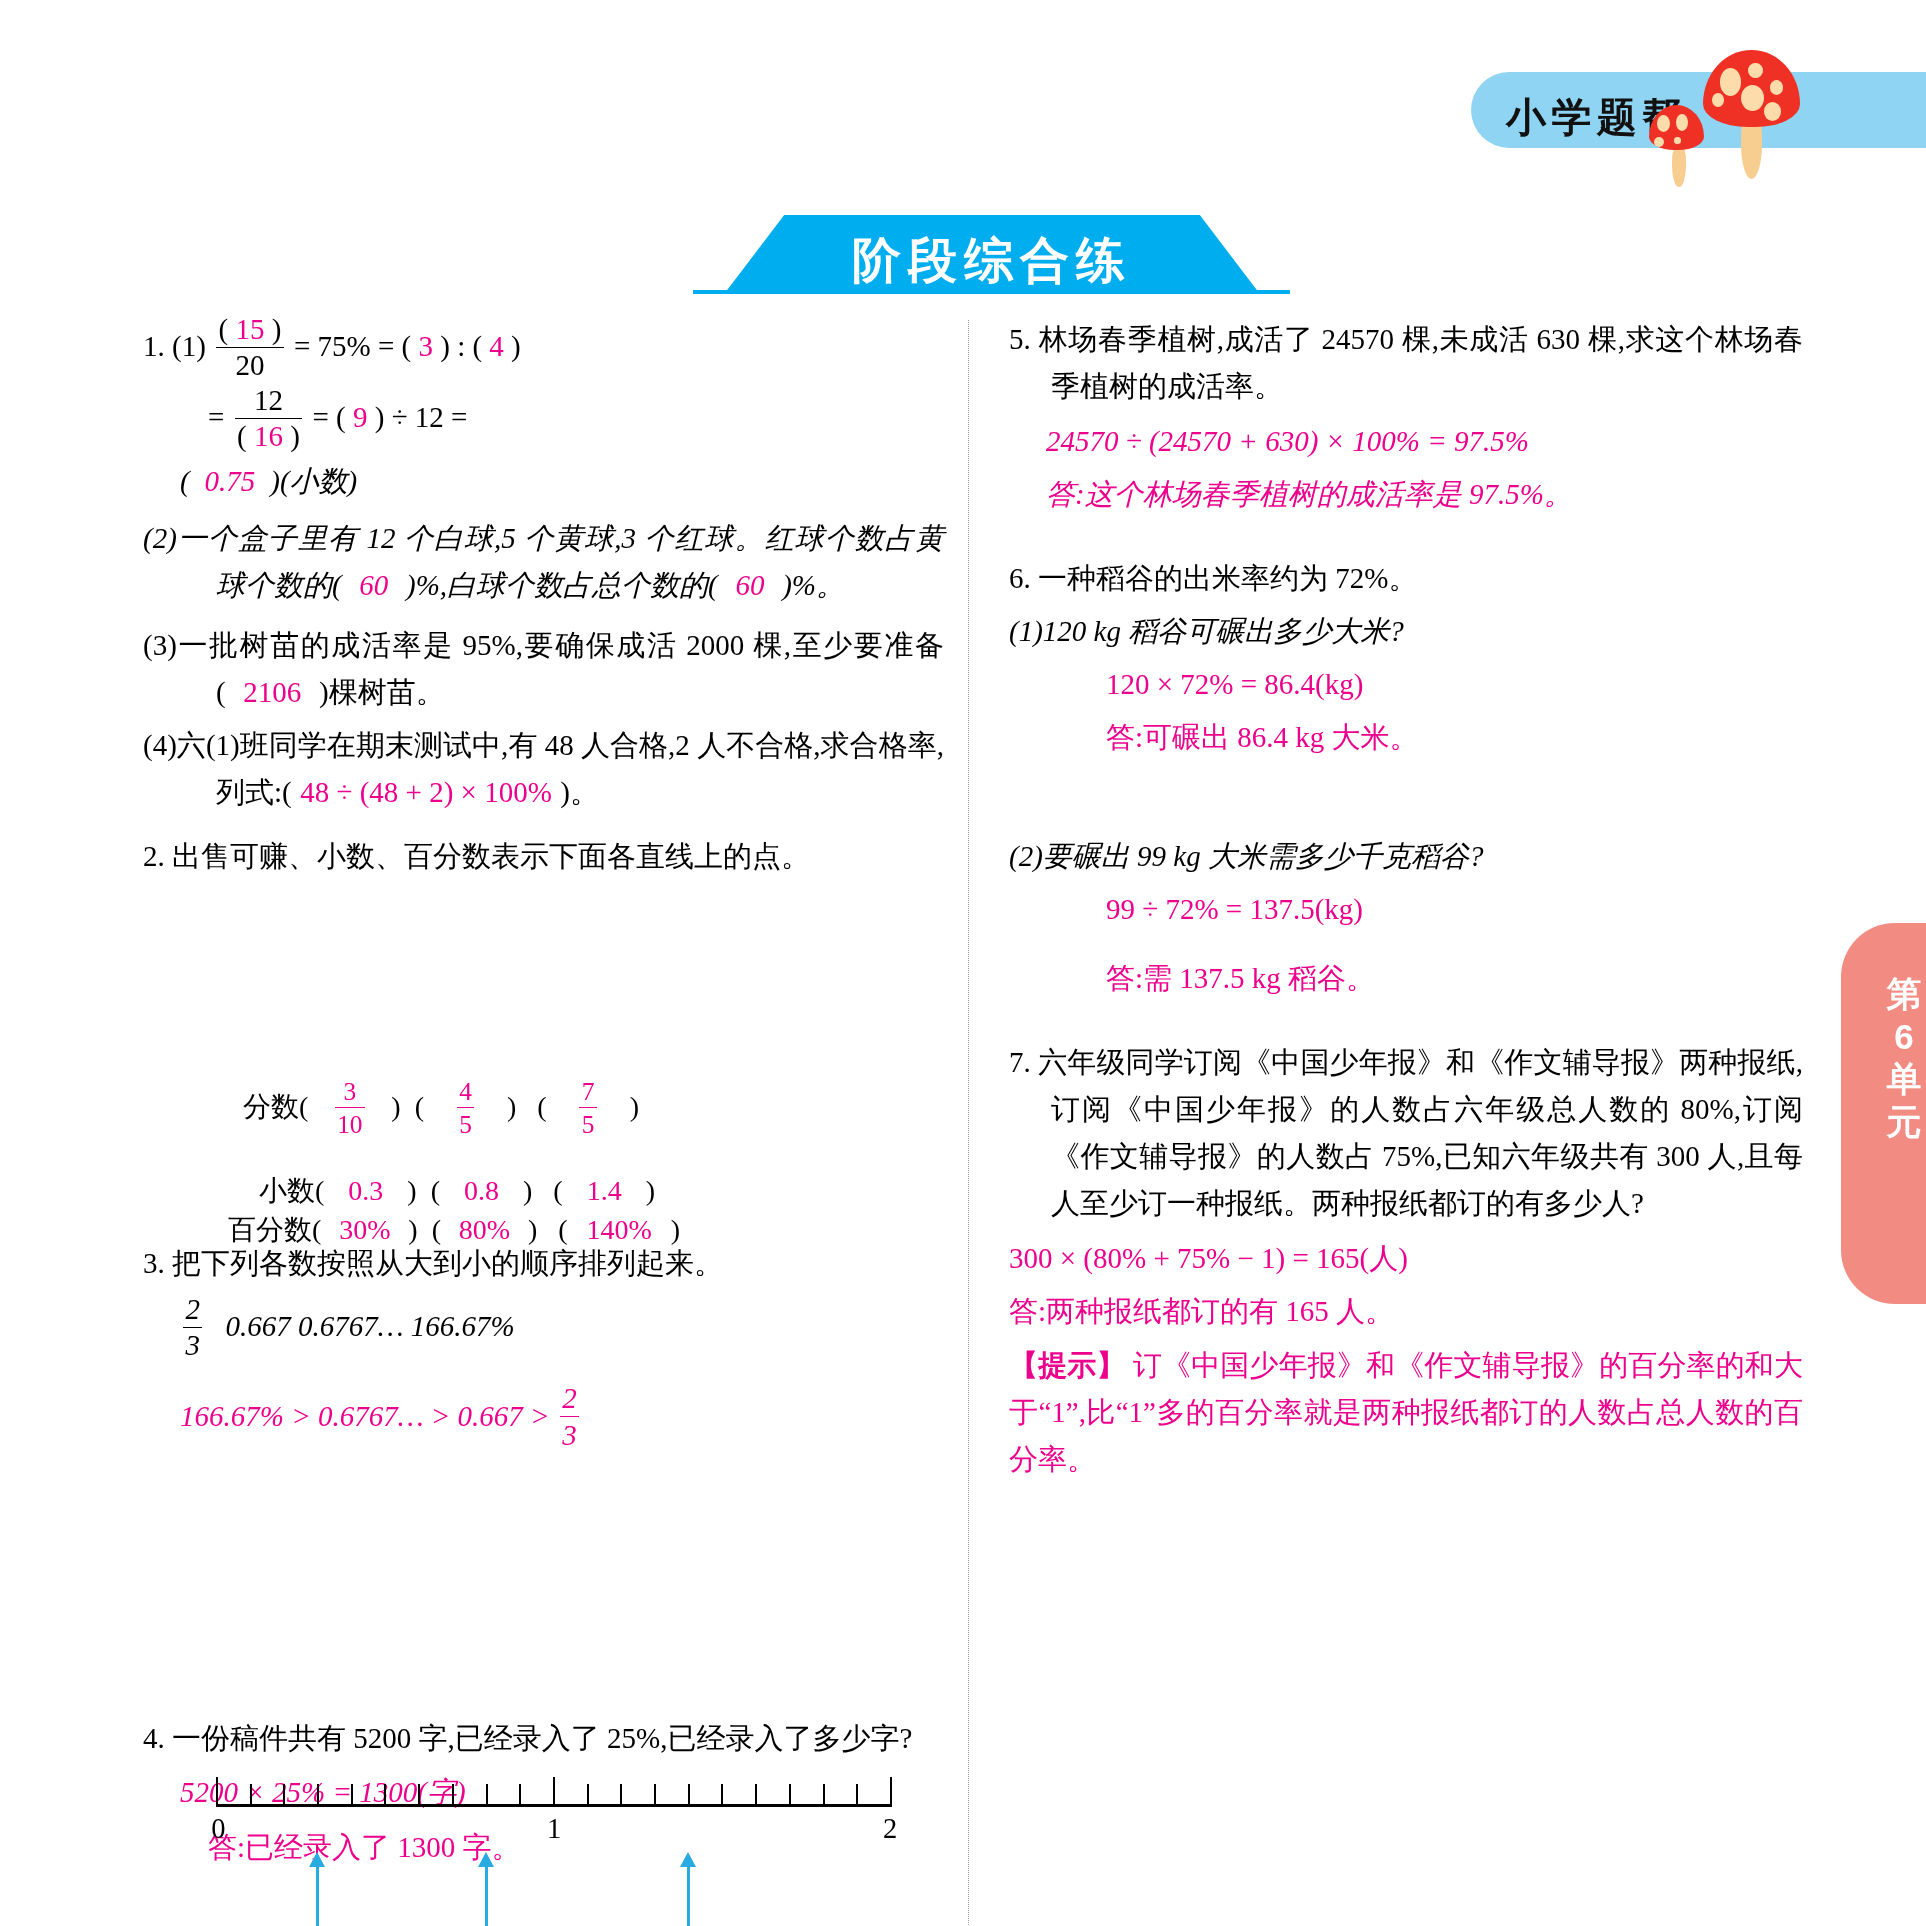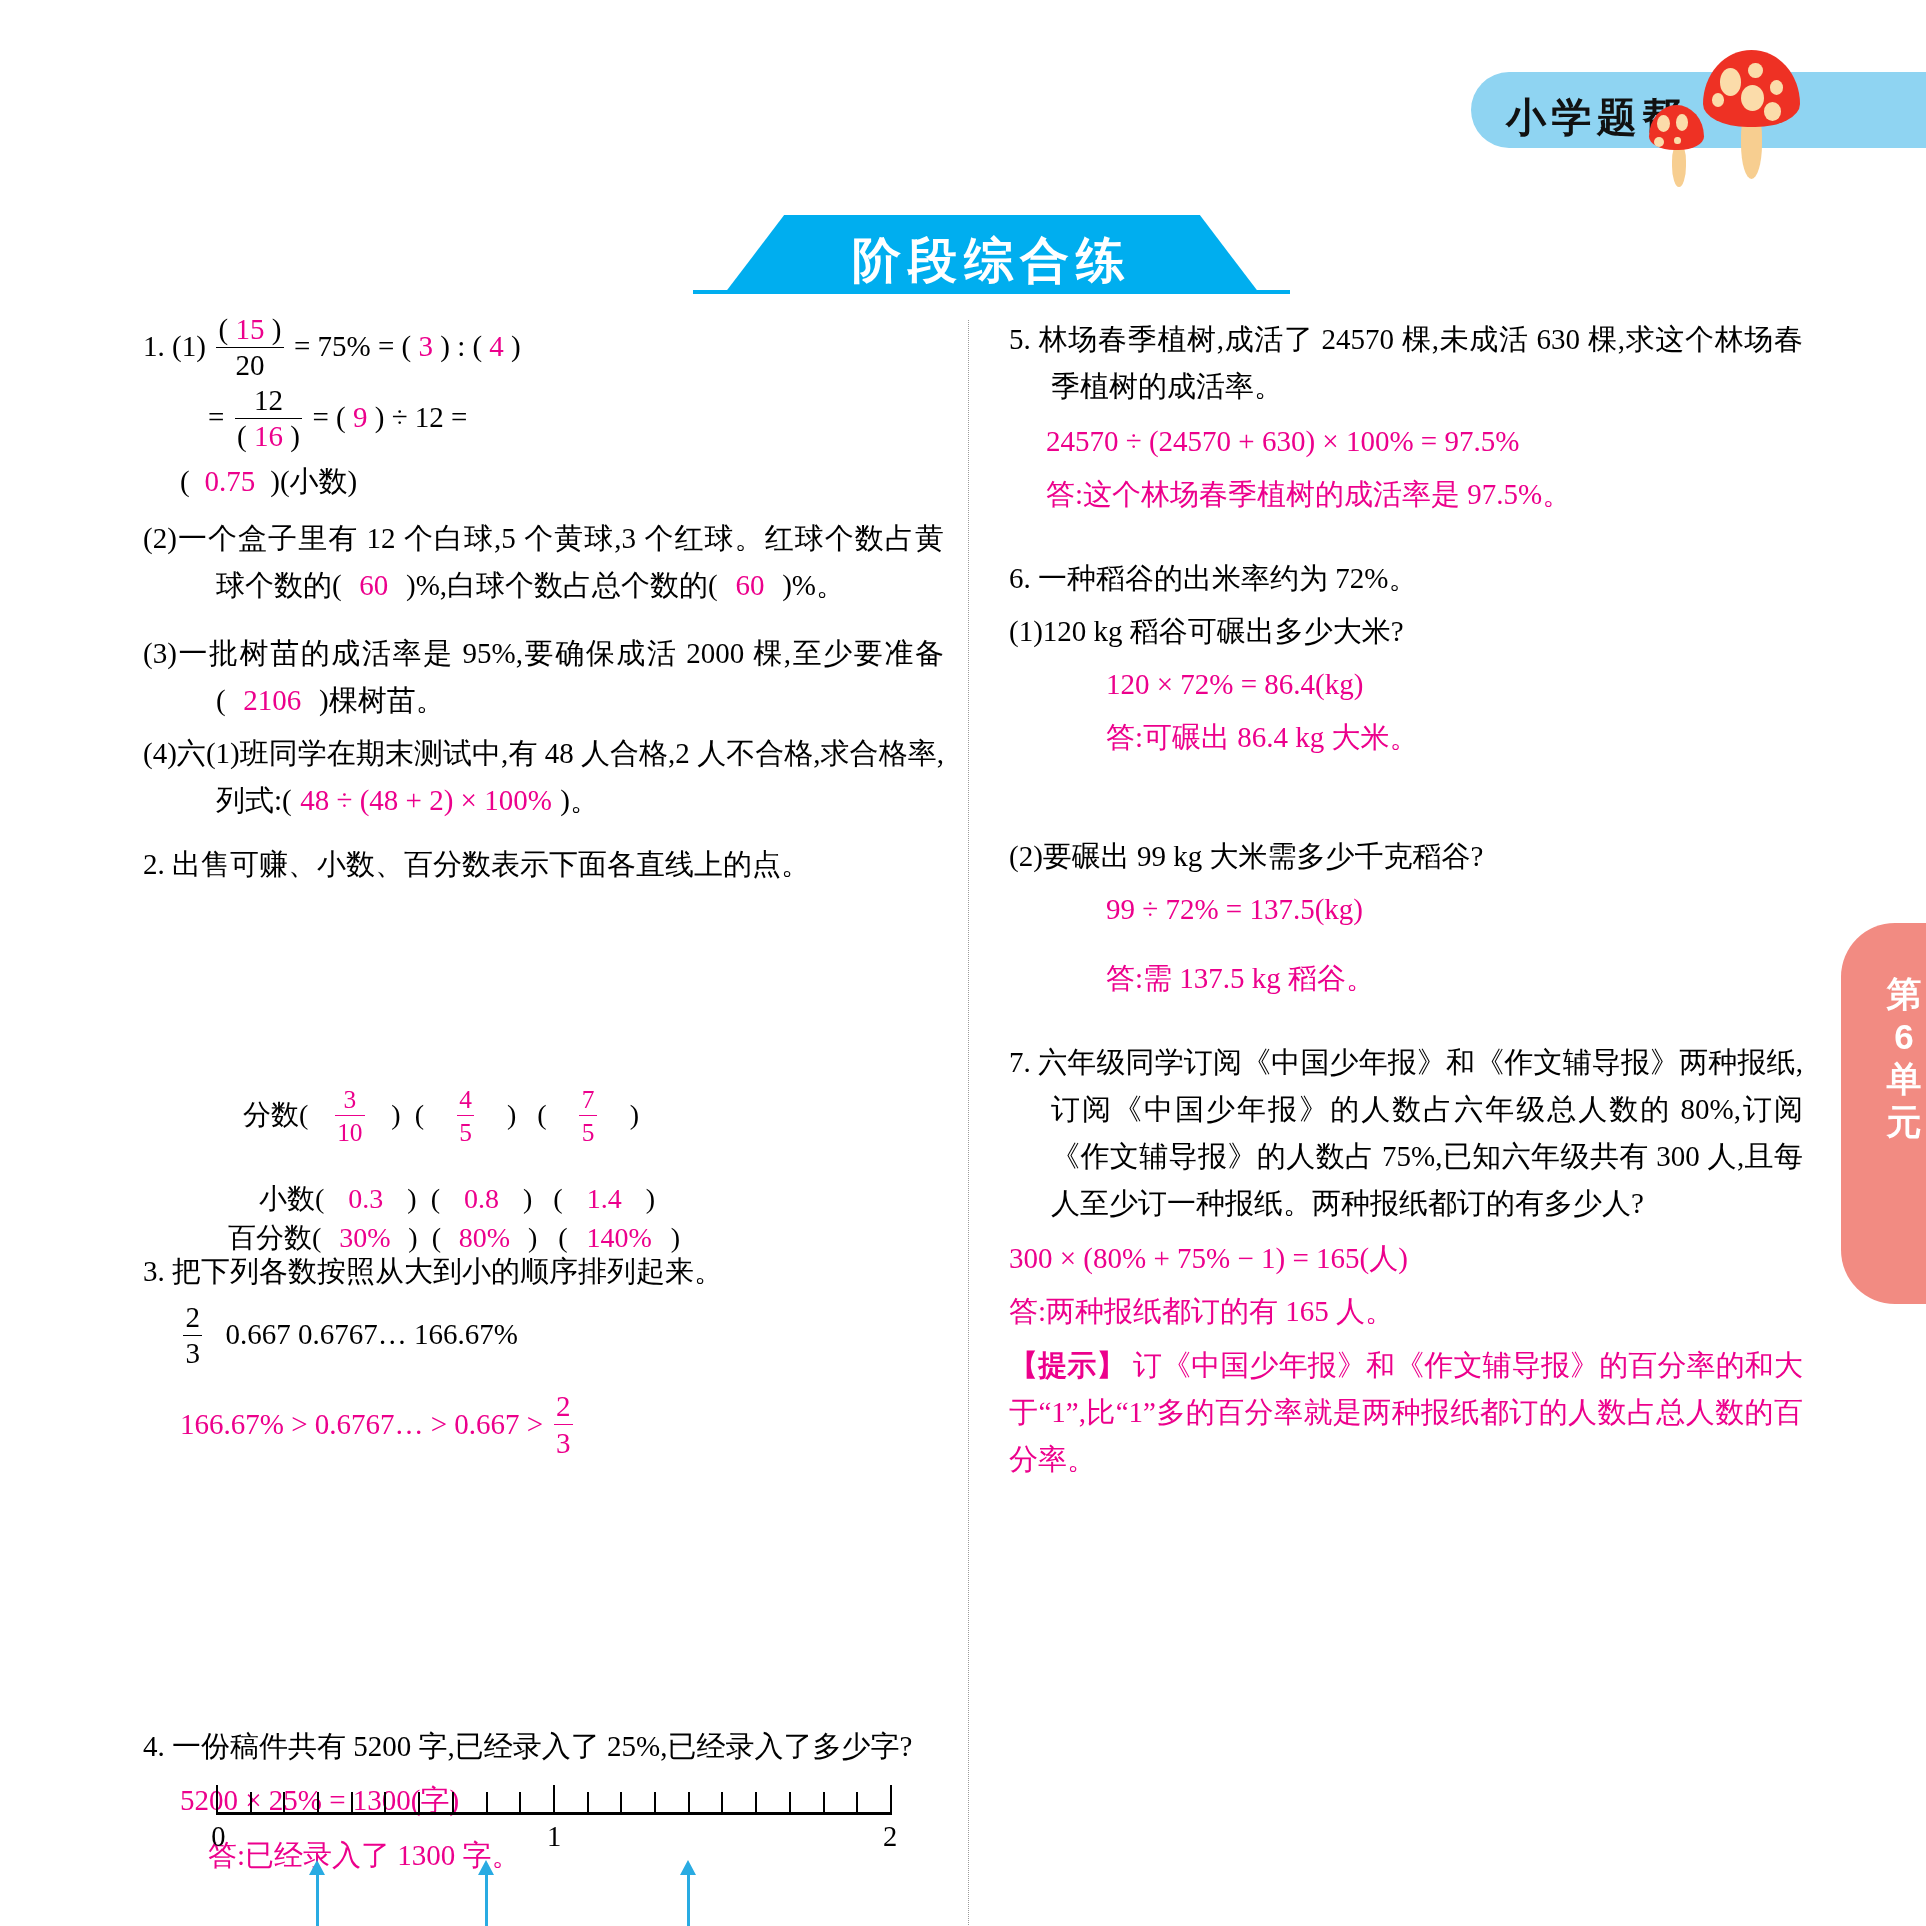--- a/index.html
+++ b/index.html
@@ -80,21 +80,21 @@
   .col{position:absolute;top:316px;}
   #col-left{left:143px;width:801px;}
   #col-right{left:1009px;width:794px;}
 
   
   .prob{margin-bottom:17.7px;}
   .line{
     font-size:29px;line-height:1.64;white-space:nowrap;
   }
   .ans{color:#EC008C;}
-  .indent1{padding-left:37px;}
+  .indent1{padding-left:37px;font-style:italic;}
   .indent2{padding-left:65px;}
   .indent3{padding-left:97px;}
 
   
   .body-par{
     font-size:29px;line-height:1.62;
     text-align:justify;text-align-last:left;
     text-justify:inter-character;
   }
   .hang{padding-left:42px;text-indent:-42px;}
@@ -215,21 +215,21 @@
         <span class="ans">9</span>
         <span>) ÷ 12 =</span>
       </div>
 
       <div class="line indent1" style="margin-bottom:10px;">
         <span>(</span>
         <span class="ans" style="padding:0 7.7px;">0.75</span>
         <span>)(小数)</span>
       </div>
 
-      <div class="body-par hang2" style="margin-bottom:21px;">
+      <div class="body-par hang2" style="margin-bottom:13px;font-style:italic;">
         <span>(2)</span><span>一个盒子里有 12 个白球,5 个黄球,3 个红球。红球个数占黄球个数的(</span><span class="ans" style="padding:0 17.7px;">60</span><span>)%,白球个数占总个数的(</span><span class="ans" style="padding:0 17.7px;">60</span><span>)%。</span>
       </div>
 
       <div class="body-par hang2" style="margin-bottom:5.4px;">
         <span>(3)</span><span>一批树苗的成活率是 95%,要确保成活 2000 棵,至少要准备(</span><span class="ans" style="padding:0 17.7px;">2106</span><span>)棵树苗。</span>
       </div>
 
       <div class="body-par hang2">
         <span>(4)</span><span>六(1)班同学在期末测试中,有 48 人合格,2 人不合格,求合格率,列式:(</span><span class="ans" style="padding:0 8.5px;">48 ÷ (48 + 2) × 100%</span><span>)。</span>
       </div>

